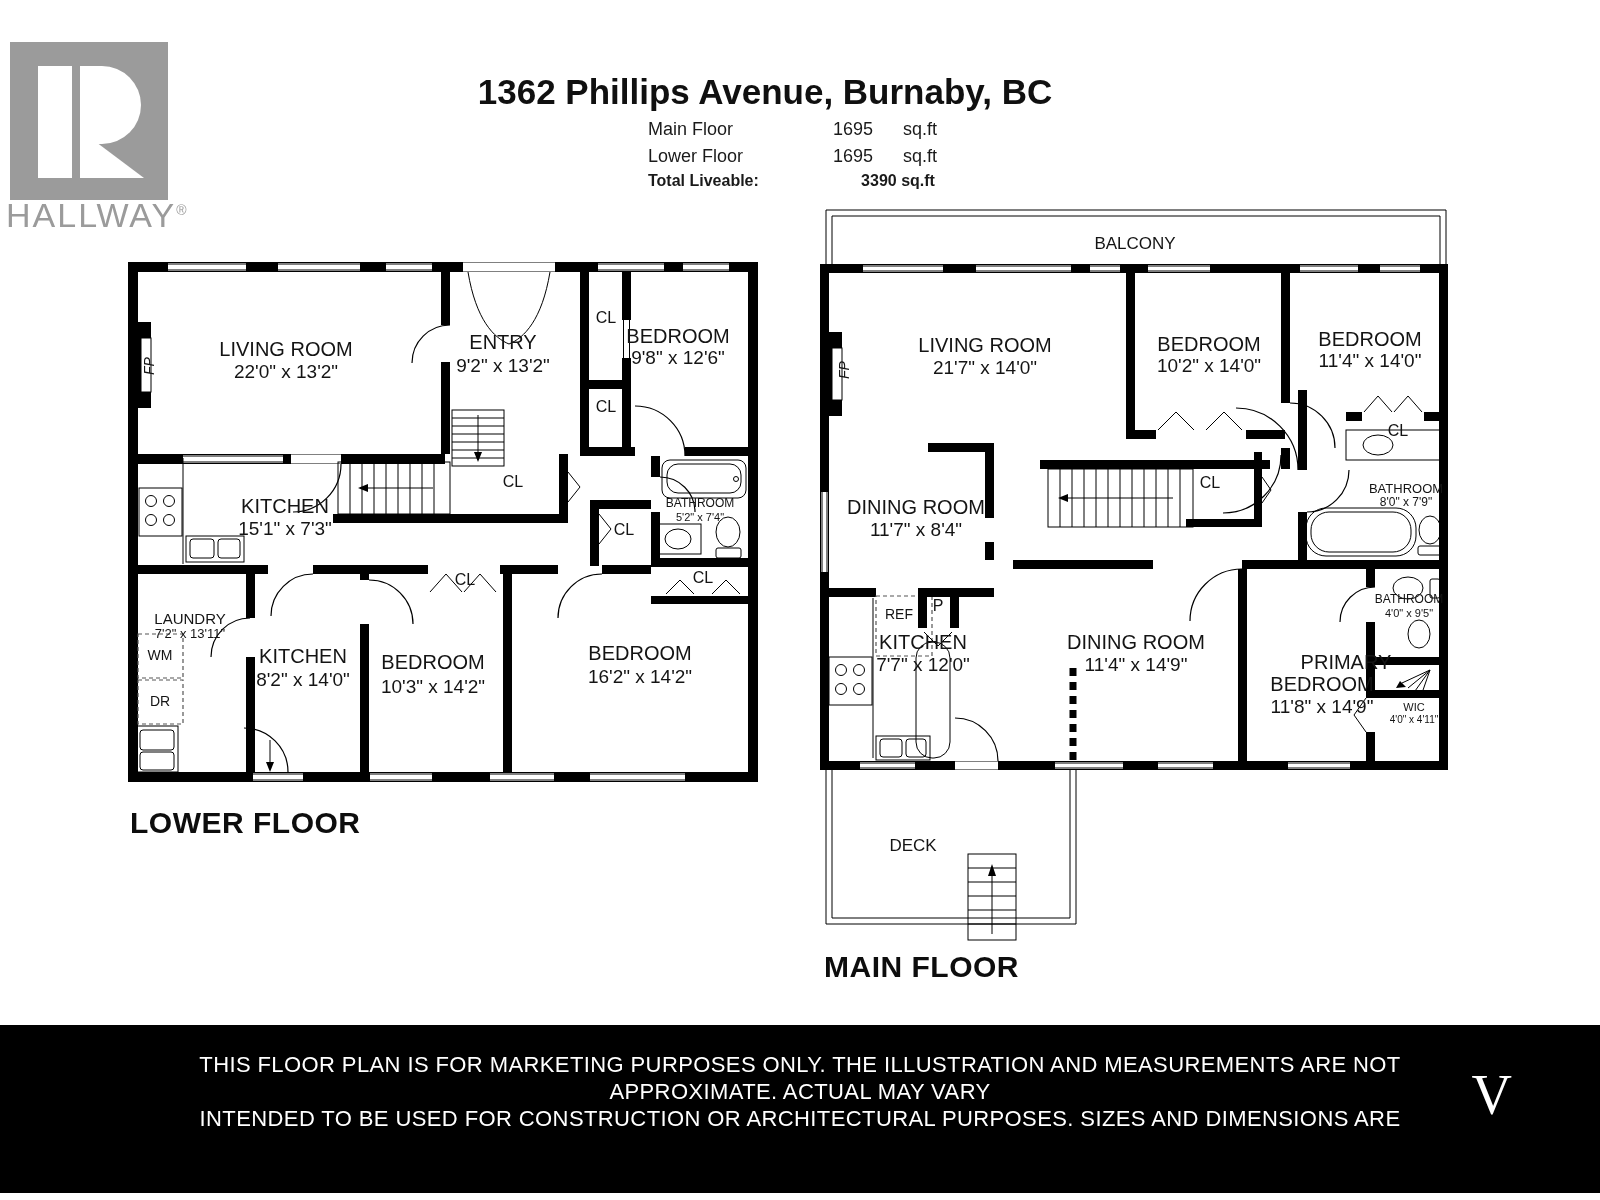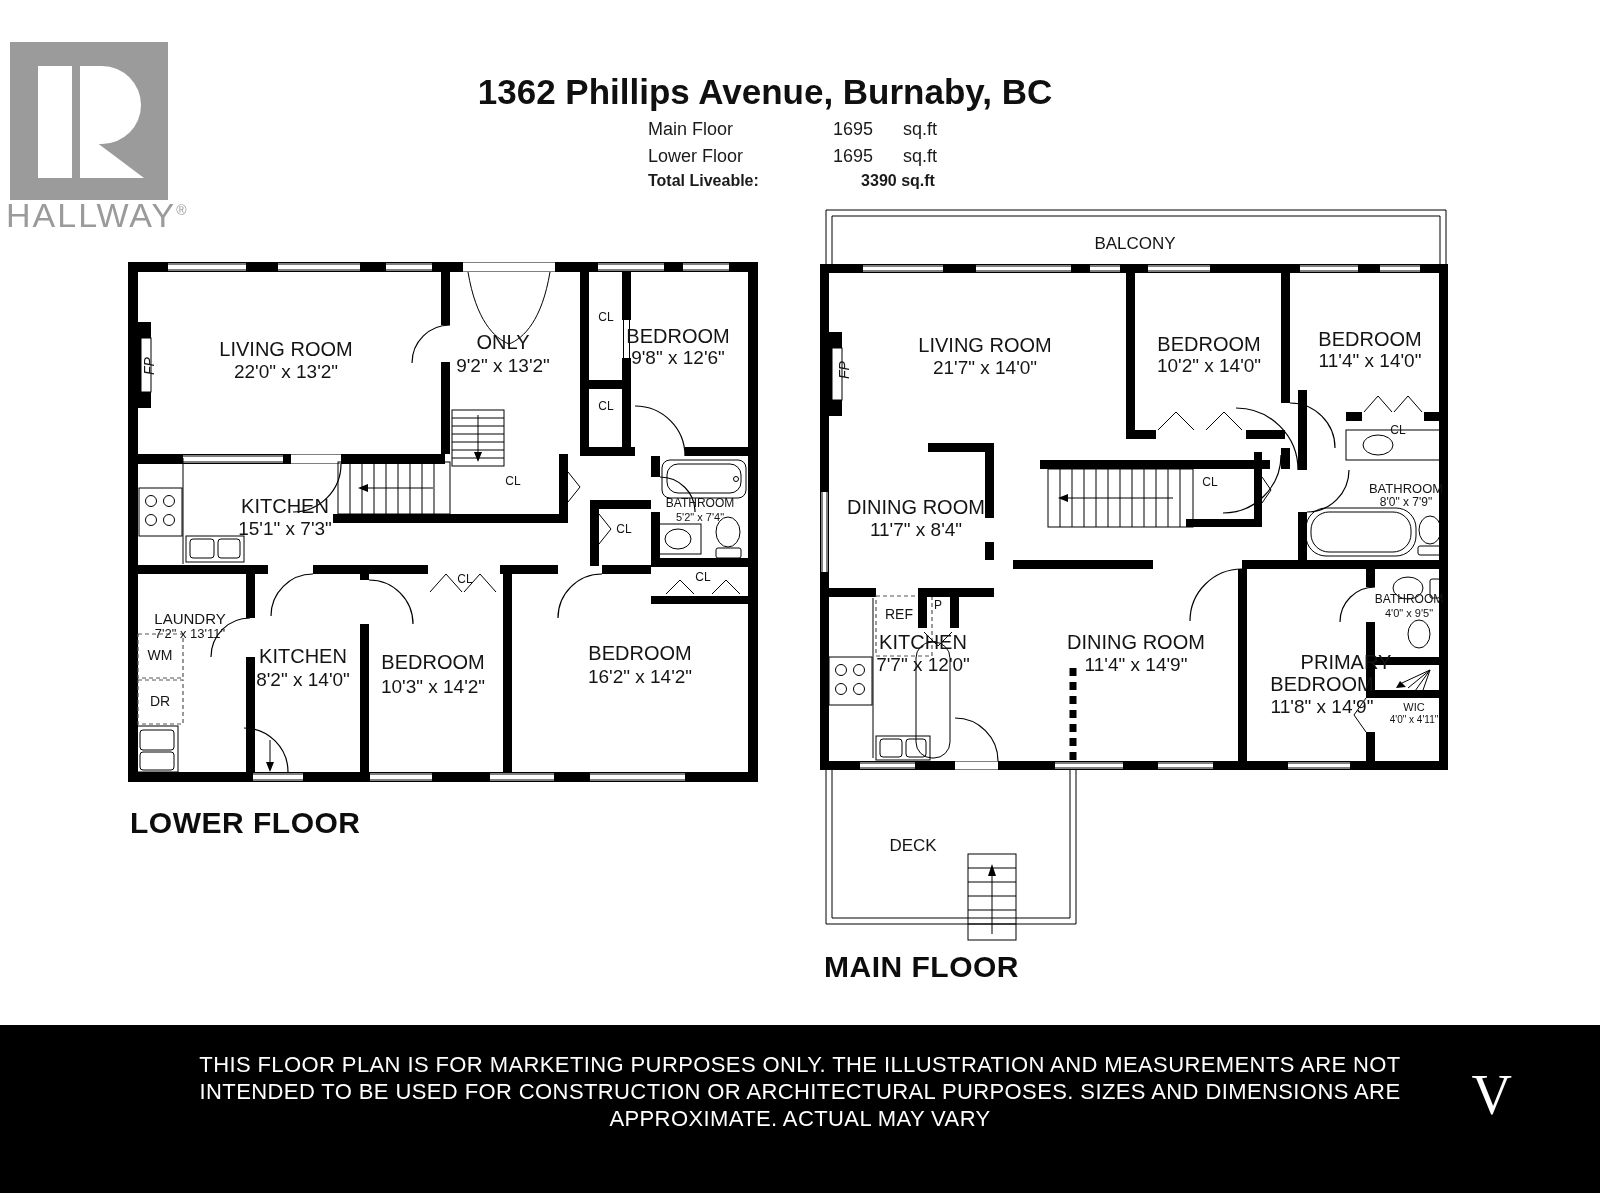--- a/index.html
+++ b/index.html
@@ -1,20 +1,20 @@
 <!DOCTYPE html>
 <html><head>
 <meta charset="utf-8">
 <style>
   html,body{margin:0;padding:0;background:#fff;}
   #page{position:relative;width:1600px;height:1200px;background:#fff;overflow:hidden;
         font-family:"Liberation Sans",sans-serif;}
   .lbl{position:absolute;transform:translate(-50%,-50%);white-space:nowrap;color:#141414;
        font-family:"Liberation Sans",sans-serif;line-height:1.1;text-align:center;}.s20{font-size:20px}.s19{font-size:19px}.s17{font-size:17px}
-  .s16{font-size:12px}.s15{font-size:15px}.s14{font-size:14px}.s13{font-size:13px}
+  .s16{font-size:16px}.s15{font-size:15px}.s14{font-size:14px}.s13{font-size:13px}
   .s12{font-size:12px}.s11{font-size:11px}.s10{font-size:10px}
   .rot{transform:translate(-50%,-50%) rotate(-90deg);font-style:italic;}
   .floor-title{position:absolute;font-weight:bold;font-size:30px;letter-spacing:.5px;color:#0d0d0d;}
   
   #title{position:absolute;left:400px;top:64px;width:730px;text-align:center;
          font-weight:bold;font-size:35px;color:#101010;margin-top:8px;}
   .stat-label{position:absolute;left:648px;font-size:18px;color:#1a1a1a;}
   .stat-value{position:absolute;left:828px;width:50px;text-align:center;font-size:18px;color:#1a1a1a;}
   .stat-unit{position:absolute;left:903px;font-size:18px;color:#1a1a1a;}
   .stat-bold{font-weight:bold;font-size:16px;}
@@ -255,21 +255,21 @@
           <line class="winline" x1="362" y1="518" x2="426" y2="518"></line>
         <rect x="462" y="511" width="95" height="8" fill="#fff"></rect>
           <line class="winline" x1="462" y1="512" x2="557" y2="512"></line>
           <line class="winline" x1="462" y1="518" x2="557" y2="518"></line>
       </g>
     </svg>
   </div>
 
   <div class="lbl s20" style="left:286px;top:349px">LIVING ROOM</div>
   <div class="lbl s19" style="left:286px;top:372px">22'0" x 13'2"</div>
-  <div class="lbl s20" style="left:503px;top:342px">ONLY</div>
+  <div class="lbl s20" style="left:503px;top:342px">ENTRY</div>
   <div class="lbl s19" style="left:503px;top:366px">9'2" x 13'2"</div>
   <div class="lbl s20" style="left:678px;top:336px">BEDROOM</div>
   <div class="lbl s19" style="left:678px;top:358px">9'8" x 12'6"</div>
   <div class="lbl s20" style="left:285px;top:506px">KITCHEN</div>
   <div class="lbl s19" style="left:285px;top:529px">15'1" x 7'3"</div>
   <div class="lbl s12" style="left:700px;top:504px">BATHROOM</div>
   <div class="lbl s11" style="left:700px;top:517px">5'2" x 7'4"</div>
   <div class="lbl s15" style="left:190px;top:619px">LAUNDRY</div>
   <div class="lbl s13" style="left:190px;top:634px">7'2" x 13'11"</div>
   <div class="lbl s20" style="left:303px;top:656px">KITCHEN</div>
@@ -525,19 +525,19 @@
   <div class="lbl s16" style="left:1398px;top:431px">CL</div>
   <div class="lbl s14 rot" style="left:845px;top:370px">FP</div>
   <div class="lbl s14" style="left:899px;top:615px">REF</div>
   <div class="lbl s16" style="left:938px;top:606px">P</div>
   <div class="lbl s17" style="left:913px;top:846px">DECK</div>
   <div class="floor-title" style="left:824px;top:950px">MAIN FLOOR</div>
 
   <div id="footer">
     <div class="wrap">
       <div class="line">THIS FLOOR PLAN IS FOR MARKETING PURPOSES ONLY. THE ILLUSTRATION AND MEASUREMENTS ARE NOT</div>
+      <div class="line">APPROXIMATE. ACTUAL MAY VARY</div>
       <div class="line">INTENDED TO BE USED FOR CONSTRUCTION OR ARCHITECTURAL PURPOSES. SIZES AND DIMENSIONS ARE</div>
-      <div class="line">APPROXIMATE. ACTUAL MAY VARY</div>
     </div>
     <div id="v-logo">V</div>
   </div>
 
 </div>
 
 </body></html>

